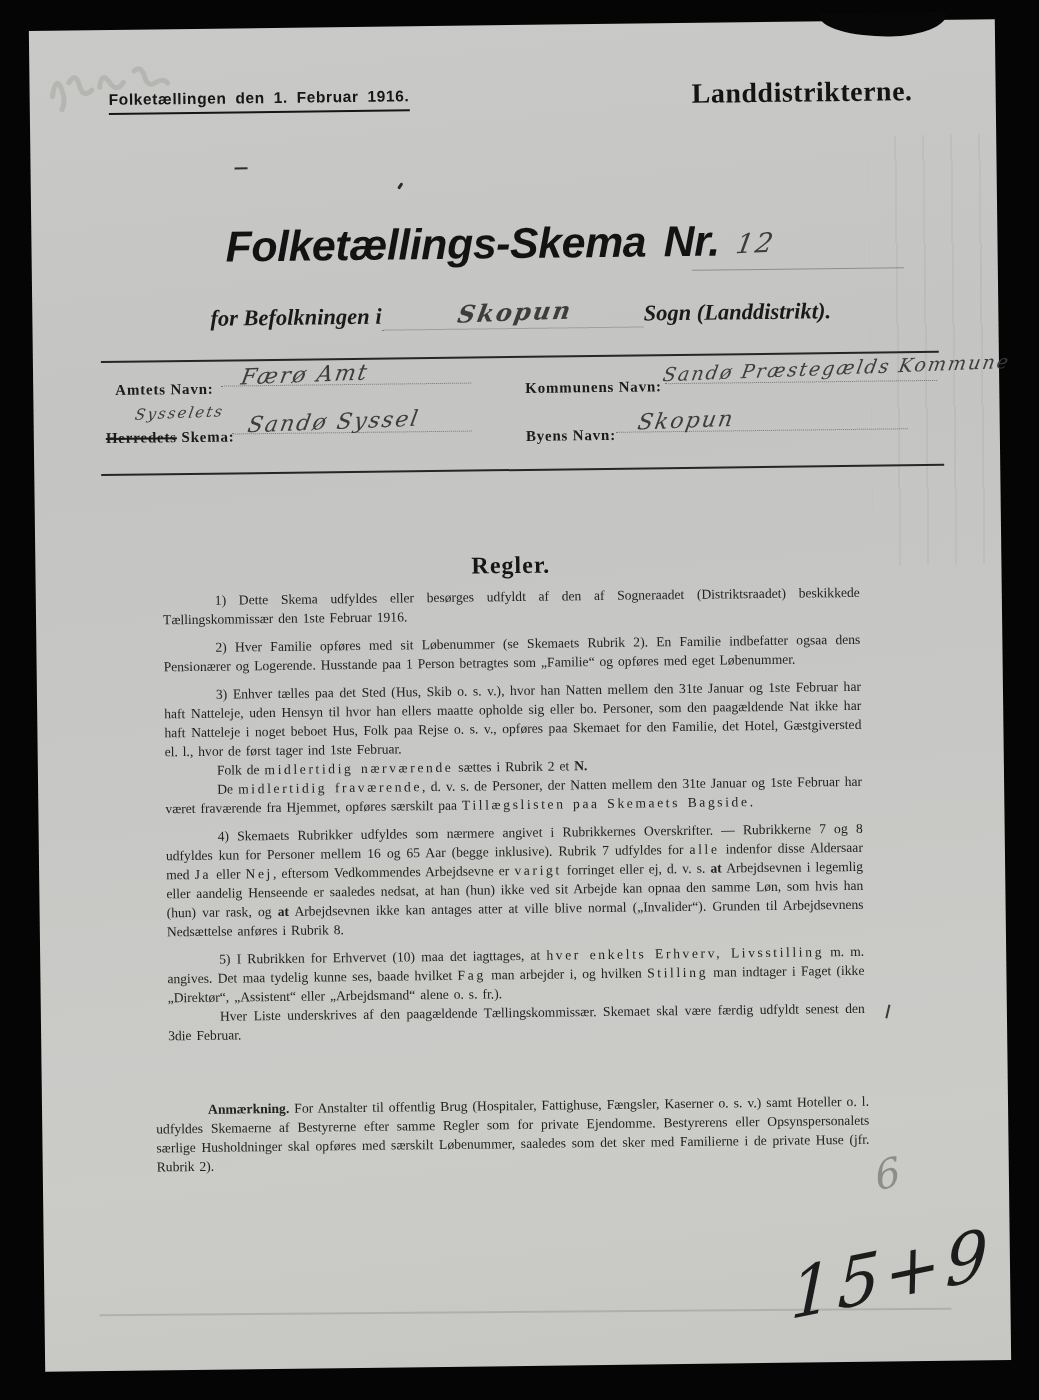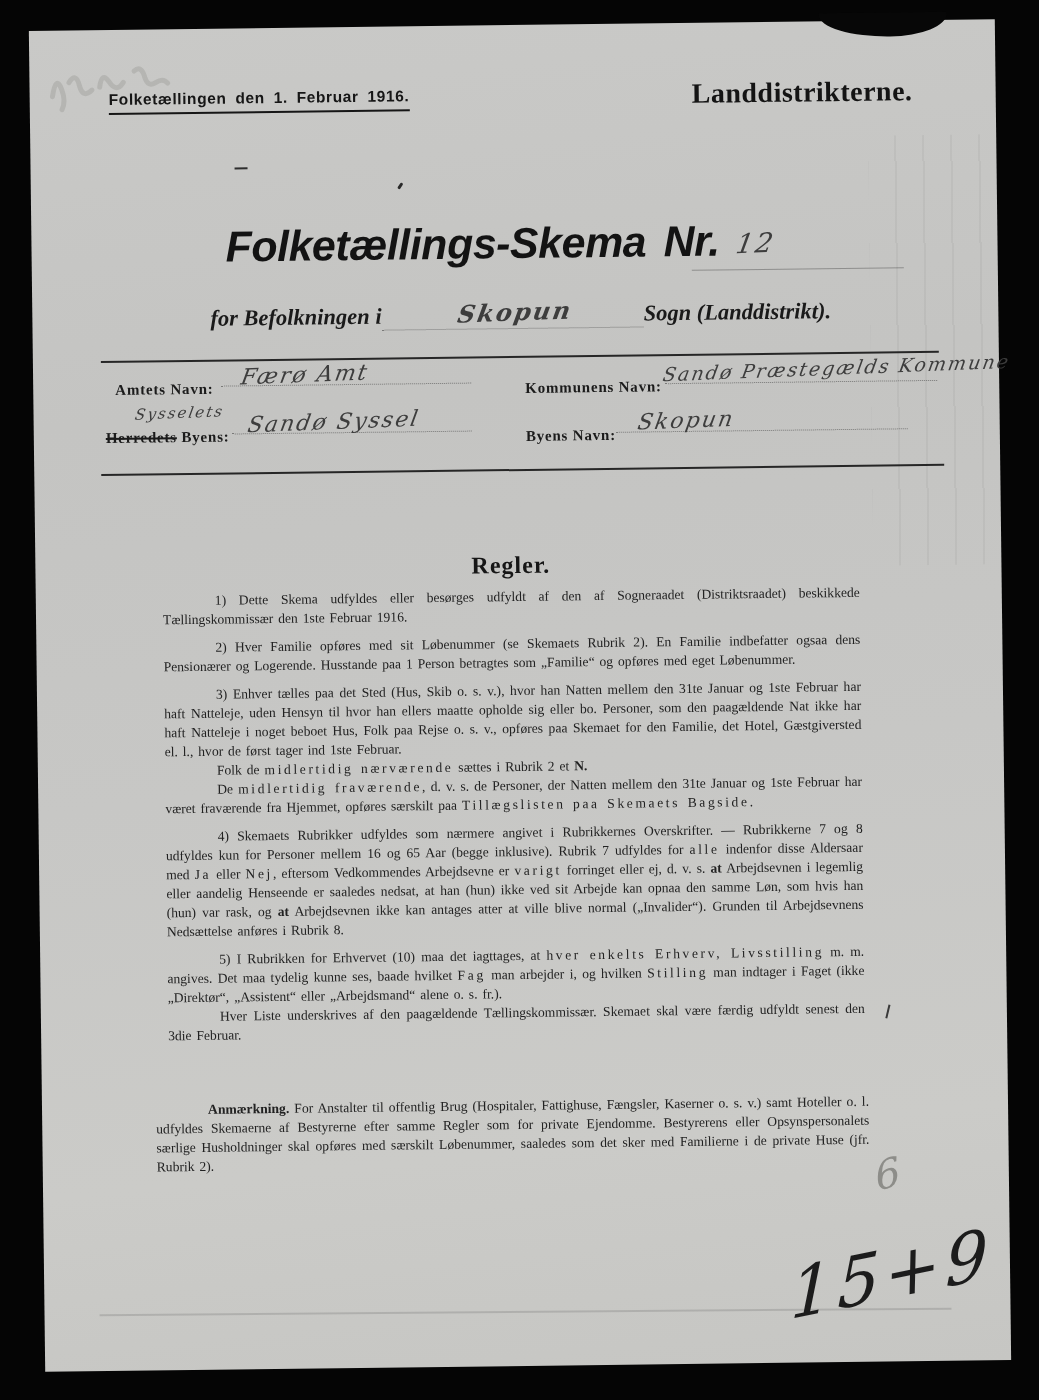--- a/index.html
+++ b/index.html
@@ -135,21 +135,21 @@
 
   <div class="lbl" style="left:82px;top:352px;">Amtets Navn:</div>
   <div class="dots" style="left:188px;top:356px;width:250px;"></div>
   <div class="hv" style="left:206px;top:336px;"><span class="hand hand-lg">Færø Amt</span></div>
 
   <div class="lbl" style="left:492px;top:355px;">Kommunens Navn:</div>
   <div class="dots" style="left:632px;top:359px;width:272px;"></div>
   <div class="hv" style="left:628px;top:340px;"><span class="hand hand-md">Sandø Præstegælds Kommune</span></div>
 
   <div class="hv" style="left:100px;top:376px;"><span class="hand hand-sm">Sysselets</span></div>
-  <div class="lbl" style="left:72px;top:400px;"><span class="struck">Herredets</span><span> Byens:</span></div>
+  <div class="lbl" style="left:72px;top:400px;"><span class="struck">Herredets</span><span> Skema:</span></div>
   <div class="dots" style="left:198px;top:404px;width:240px;"></div>
   <div class="hv" style="left:212px;top:384px;"><span class="hand hand-lg">Sandø Syssel</span></div>
 
   <div class="lbl" style="left:492px;top:403px;">Byens Navn:</div>
   <div class="dots" style="left:582px;top:407px;width:292px;"></div>
   <div class="hv" style="left:602px;top:386px;"><span class="hand hand-lg">Skopun</span></div>
 
   <div class="hr hr2"></div>
 
   <div class="rules-heading">Regler.</div>

